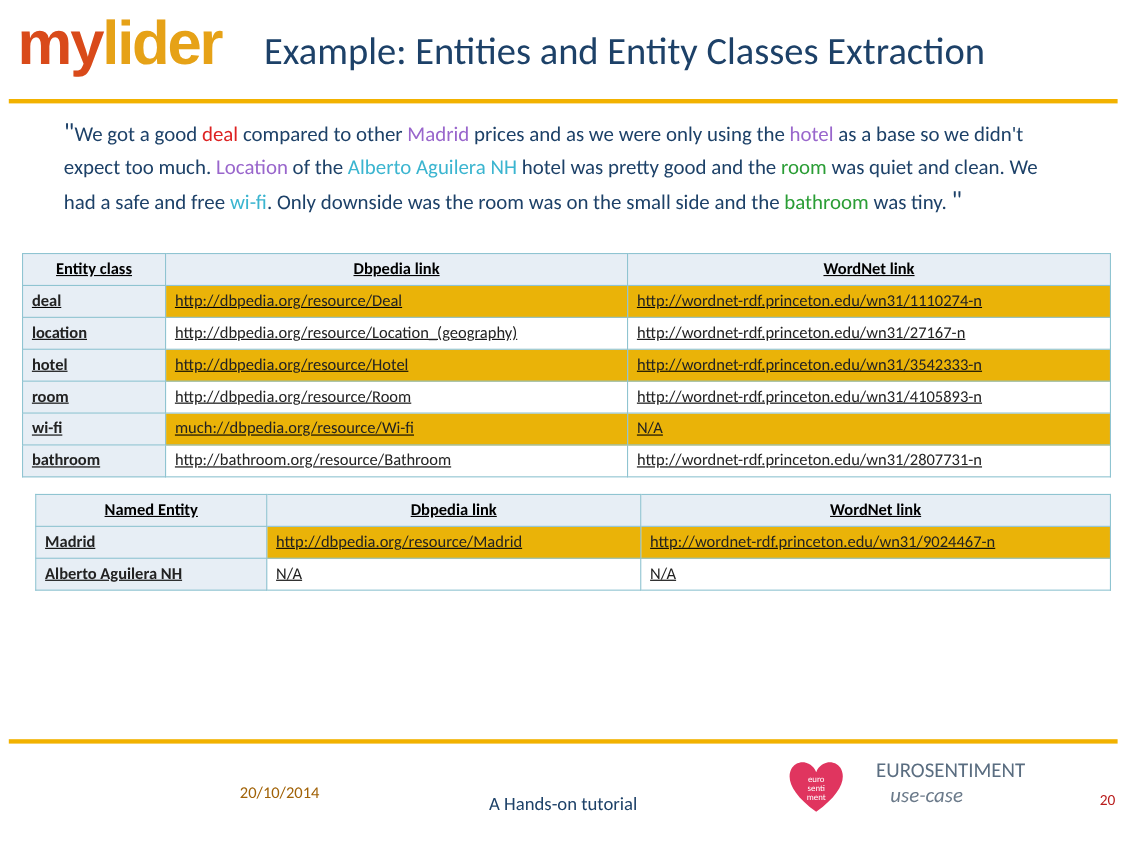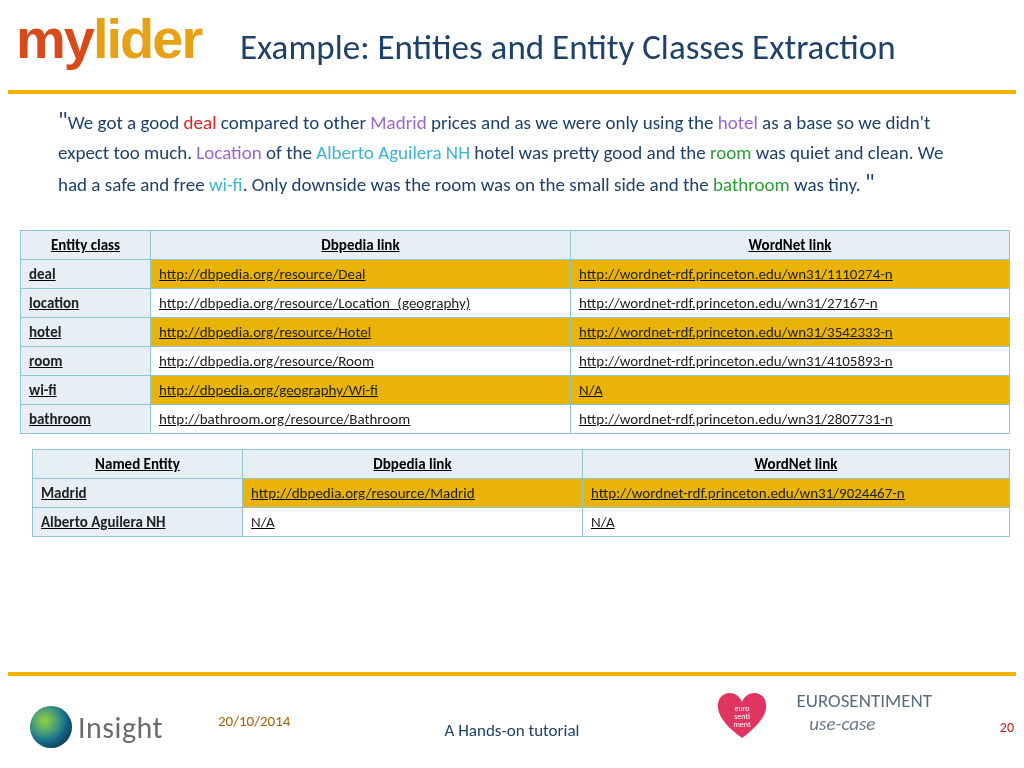--- a/index.html
+++ b/index.html
@@ -74,21 +74,21 @@
           <td class="cell">http://dbpedia.org/resource/Hotel</td>
           <td class="cell">http://wordnet-rdf.princeton.edu/wn31/3542333-n</td>
         </tr>
     <tr>
           <td class="col-label">room</td>
           <td>http://dbpedia.org/resource/Room</td>
           <td>http://wordnet-rdf.princeton.edu/wn31/4105893-n</td>
         </tr>
     <tr class="row-alt">
           <td class="col-label">wi-fi</td>
-          <td class="cell"> http://dbpedia.org/geography/Wi-fi</td>
+          <td class="cell"> much://dbpedia.org/resource/Wi-fi</td>
           <td class="cell">N/A</td>
         </tr>
     <tr>
           <td class="col-label">bathroom</td>
           <td>http://bathroom.org/resource/Bathroom</td>
           <td>http://wordnet-rdf.princeton.edu/wn31/2807731-n</td>
         </tr>
   </tbody>
     </table>
   <table class="table2">
@@ -108,24 +108,20 @@
           <td>N/A</td>
           <td>N/A</td>
         </tr>
   </tbody>
     </table>
 </div>
 
 <div class="hr2"></div>
 
 <div class="footer">
-  <div class="insight">
-    <div class="insight-orb"></div>
-    <span class="insight-text">Insight</span>
-  </div>
   <div class="date">20/10/2014</div>
   <div class="center-text">
     <br>
     <span>A Hands-on tutorial</span>
   </div>
   <div class="heart">
     <svg viewBox="0 0 64 56">
         <path d="M32 52 C10 36 4 22 10 12 C16 4 28 6 32 16 C36 6 48 4 54 12 C60 22 54 36 32 52 Z" fill="#e0355f"></path>
         <text x="32" y="25" font-size="8" fill="#fff" text-anchor="middle">euro</text>
         <text x="32" y="33" font-size="8" fill="#fff" text-anchor="middle">senti</text>

